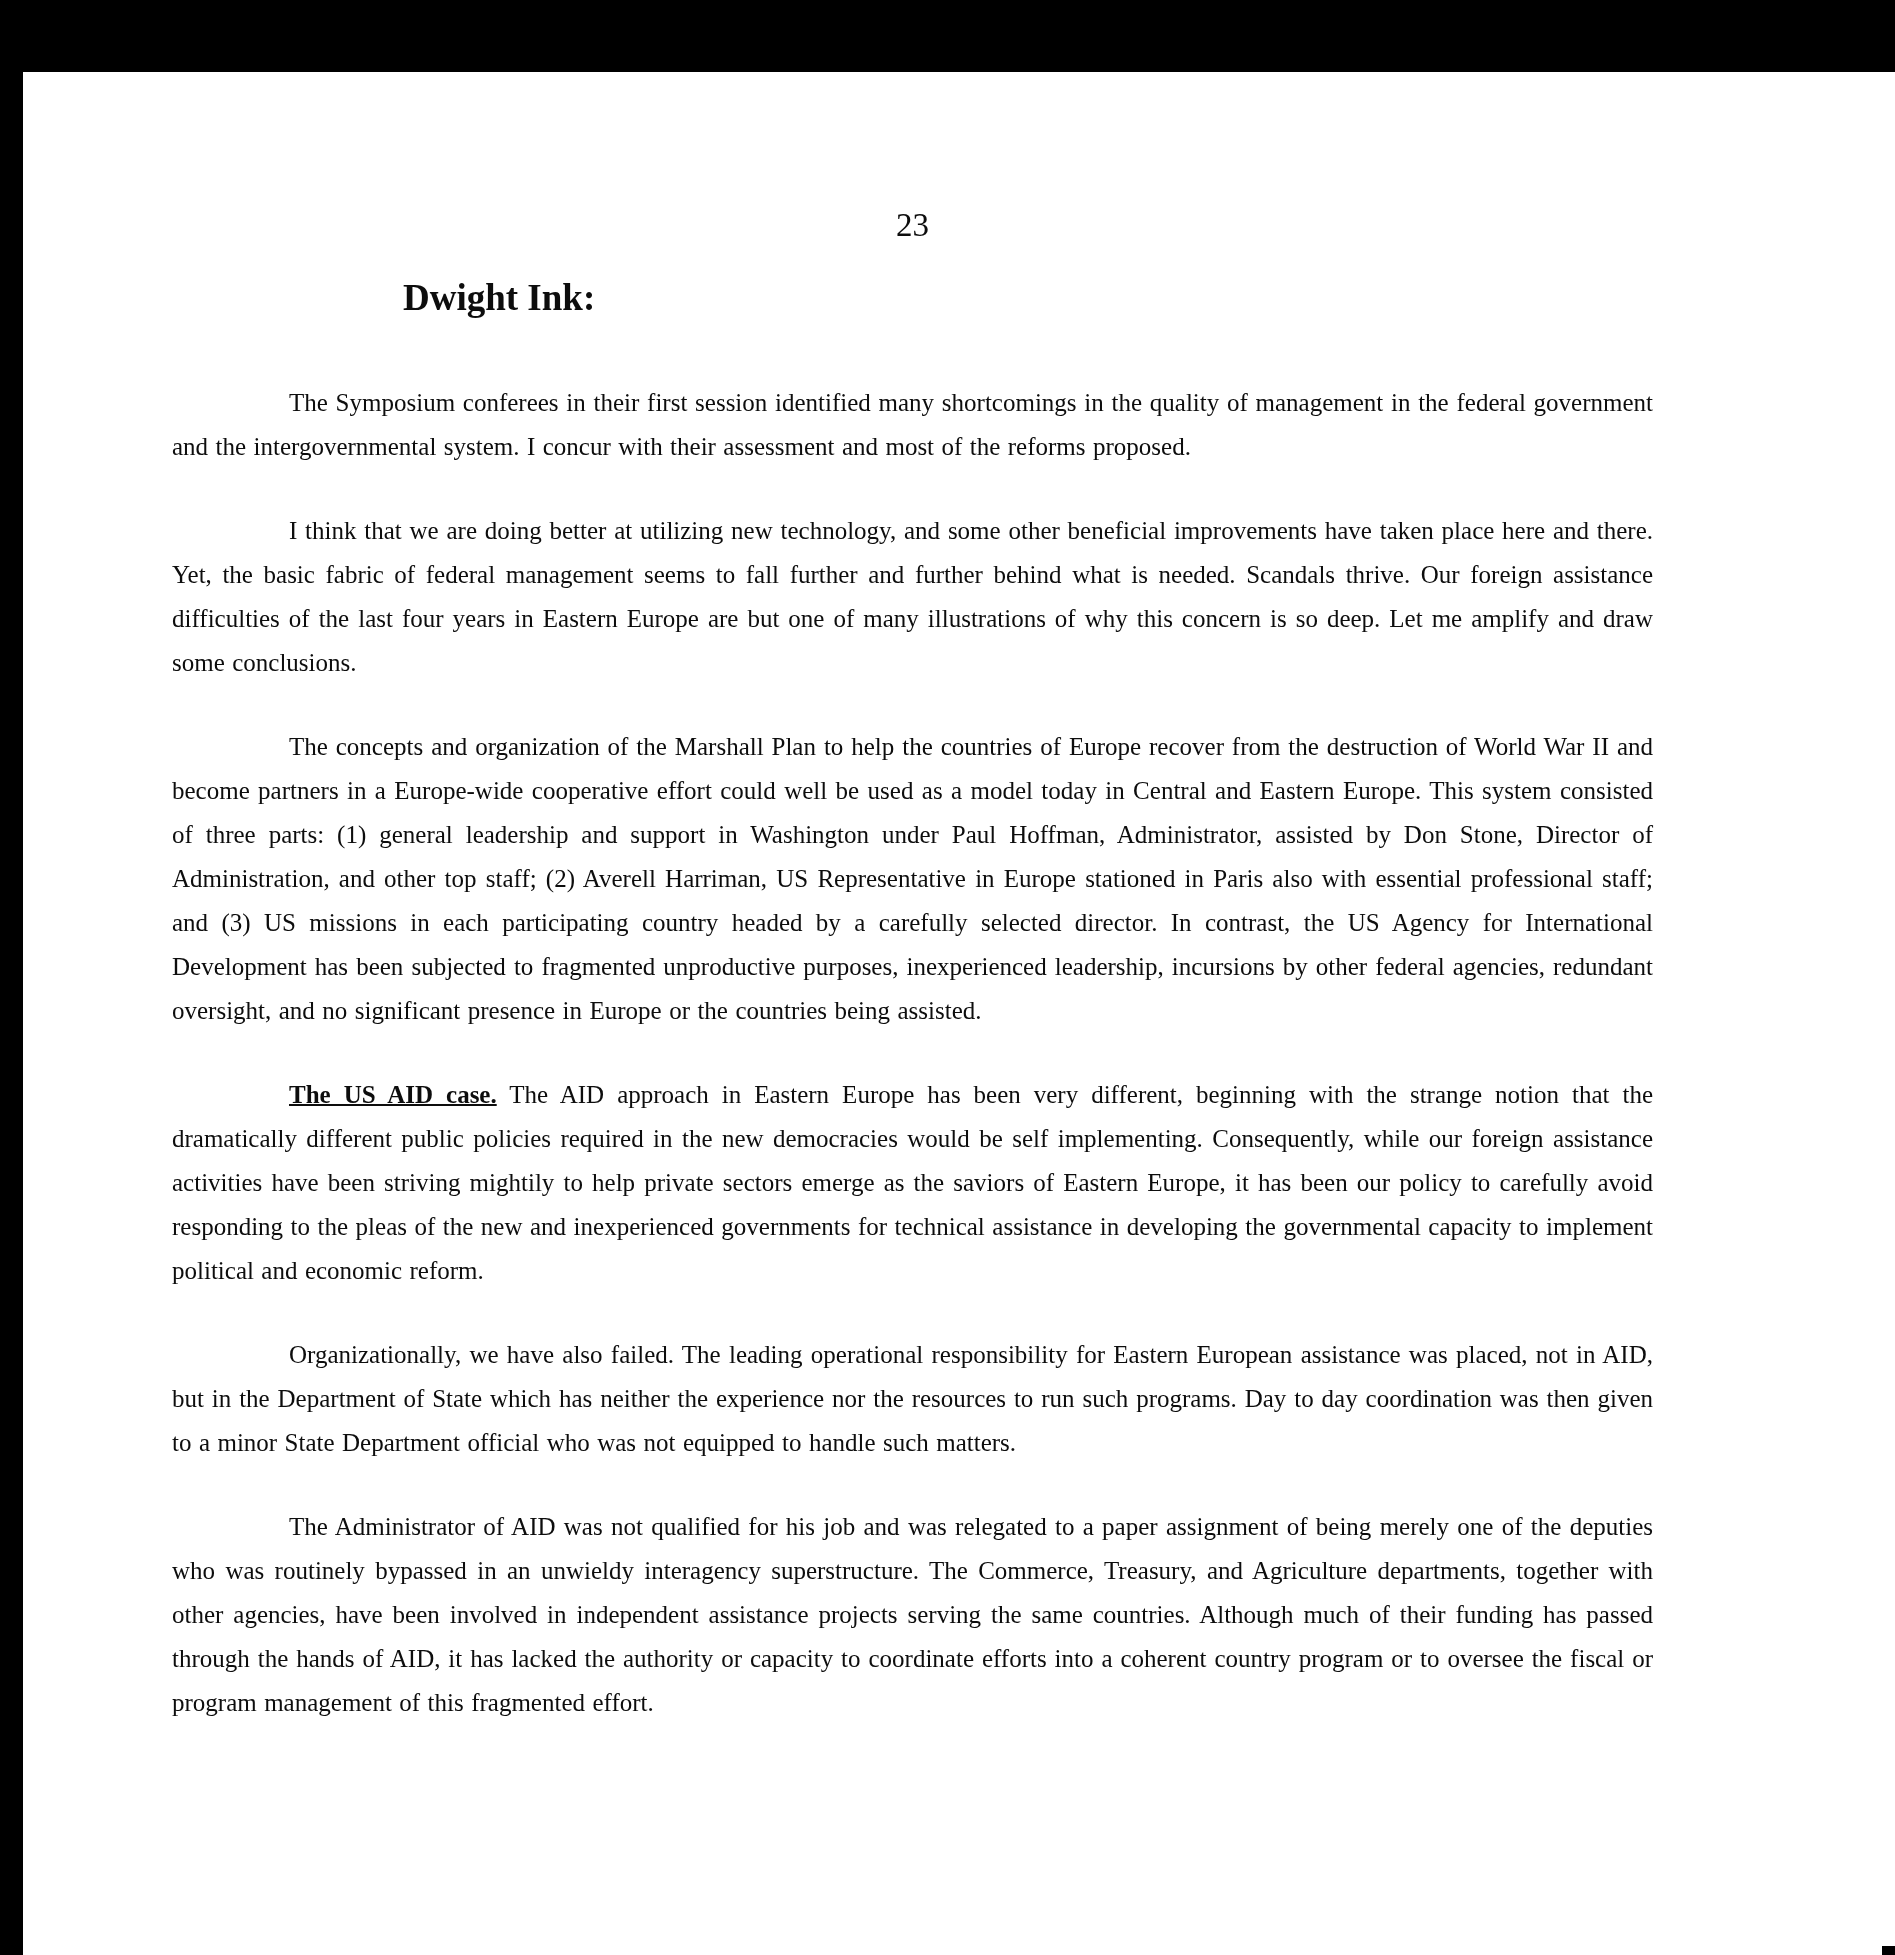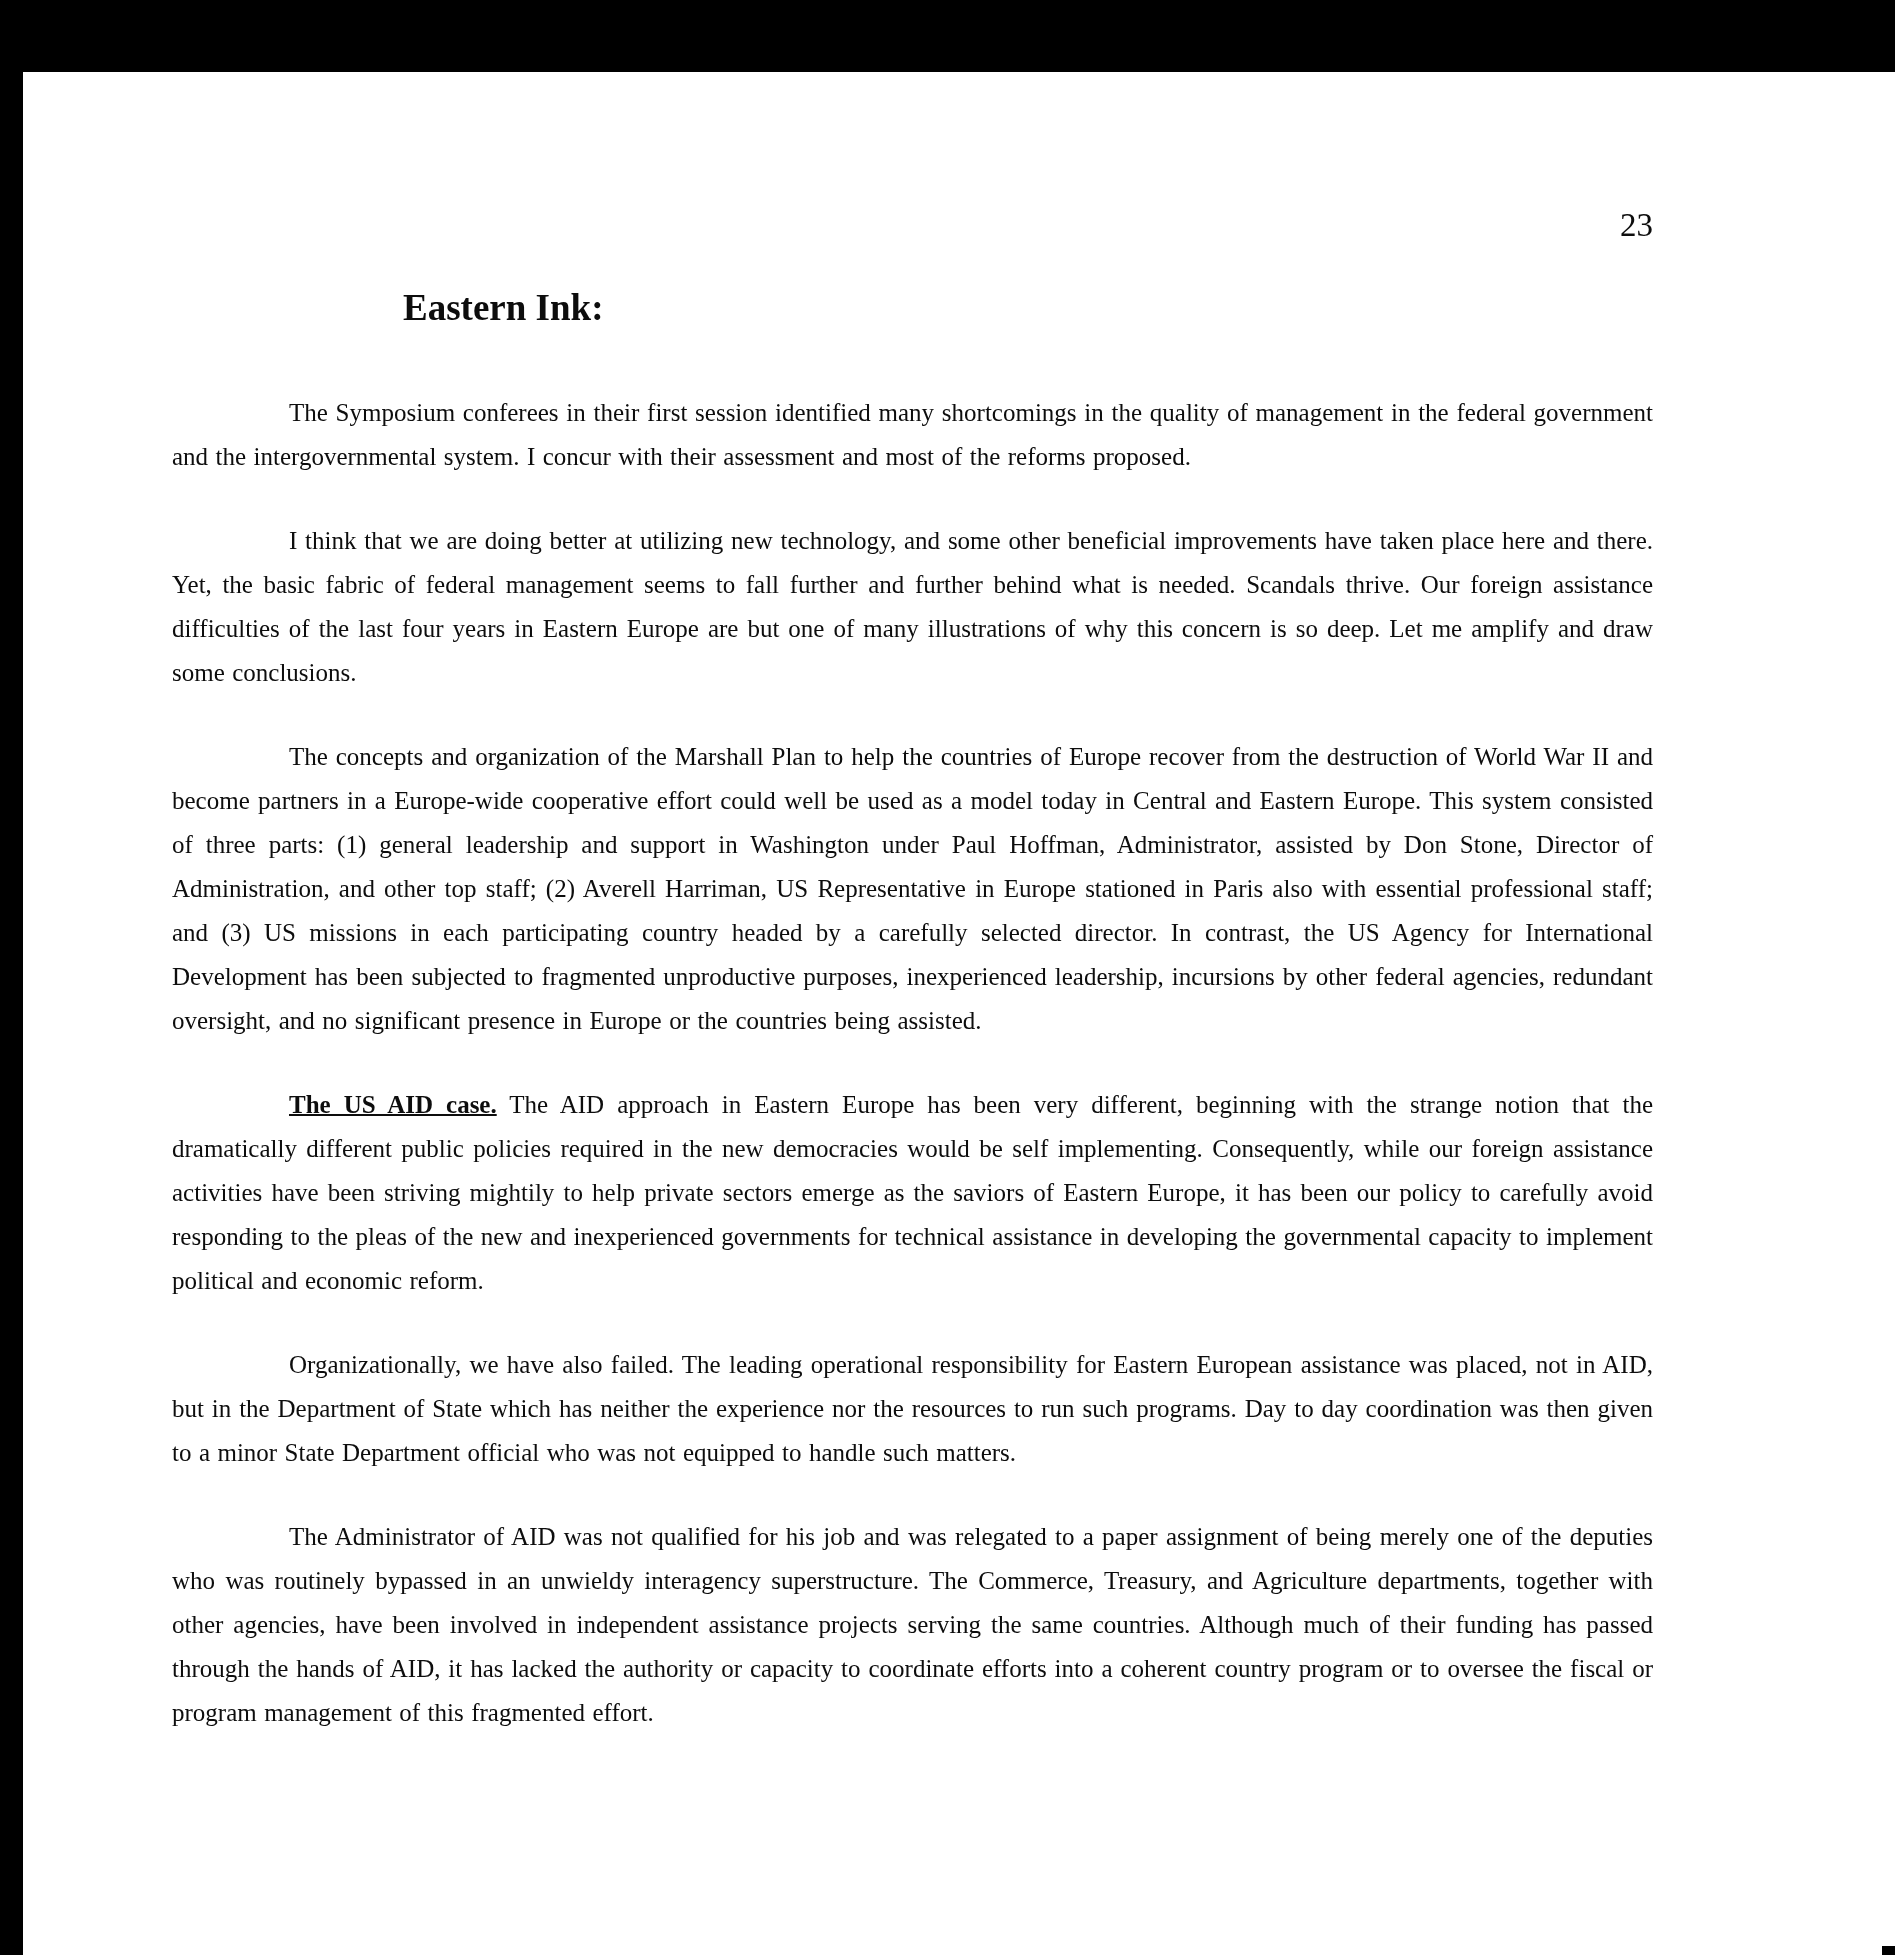--- a/index.html
+++ b/index.html
@@ -24,24 +24,24 @@
   .edge-left   { top: 0; left: 0; width: 23px; height: 100%; }
   .edge-right-tick   { top: 1946px; right: 0; width: 13.3px; height: 68px; }
 
   .content {
     position: absolute;
     left: 172px;
     top: 203px;
     width: 1481px;
   }
   .page-number {
-    text-align: right;
+    text-align: center;
     font-size: 33px;
     line-height: 44px;
-    margin: 0 0 36px 0;
+    margin: 0 0 26px 0;
   }
   .heading {
     display: flex;
     align-items: flex-start;
     column-gap: 137px;
     margin: 0 0 59px 231px;
     font-weight: bold;
     font-size: 37px;
     line-height: 49px;
   }
@@ -71,21 +71,21 @@
 <div class="scan-mark edge-top"></div>
 <div class="scan-mark edge-left"></div>
 
 <div class="scan-mark edge-right-tick"></div>
 
 <div class="content">
 
   <div class="page-number">23</div>
 
   <div class="heading">
-    <span class="speaker">Eastern Ink:</span>
+    <span class="speaker">Dwight Ink:</span>
   </div>
 
   <p class="para">The Symposium conferees in their first session identified many shortcomings in the quality of management in the federal government and the intergovernmental system. I concur with their assessment and most of the reforms proposed.</p>
 
   <p class="para">I think that we are doing better at utilizing new technology, and some other beneficial improvements have taken place here and there. Yet, the basic fabric of federal management seems to fall further and further behind what is needed. Scandals thrive. Our foreign assistance difficulties of the last four years in Eastern Europe are but one of many illustrations of why this concern is so deep. Let me amplify and draw some conclusions.</p>
 
   <p class="para">The concepts and organization of the Marshall Plan to help the countries of Europe recover from the destruction of World War II and become partners in a Europe-wide cooperative effort could well be used as a model today in Central and Eastern Europe. This system consisted of three parts: (1) general leadership and support in Washington under Paul Hoffman, Administrator, assisted by Don Stone, Director of Administration, and other top staff; (2) Averell Harriman, US Representative in Europe stationed in Paris also with essential professional staff; and (3) US missions in each participating country headed by a carefully selected director. In contrast, the US Agency for International Development has been subjected to fragmented unproductive purposes, inexperienced leadership, incursions by other federal agencies, redundant oversight, and no significant presence in Europe or the countries being assisted.</p>
 
   <p class="para">
     <span class="lead">The US AID case.</span>

